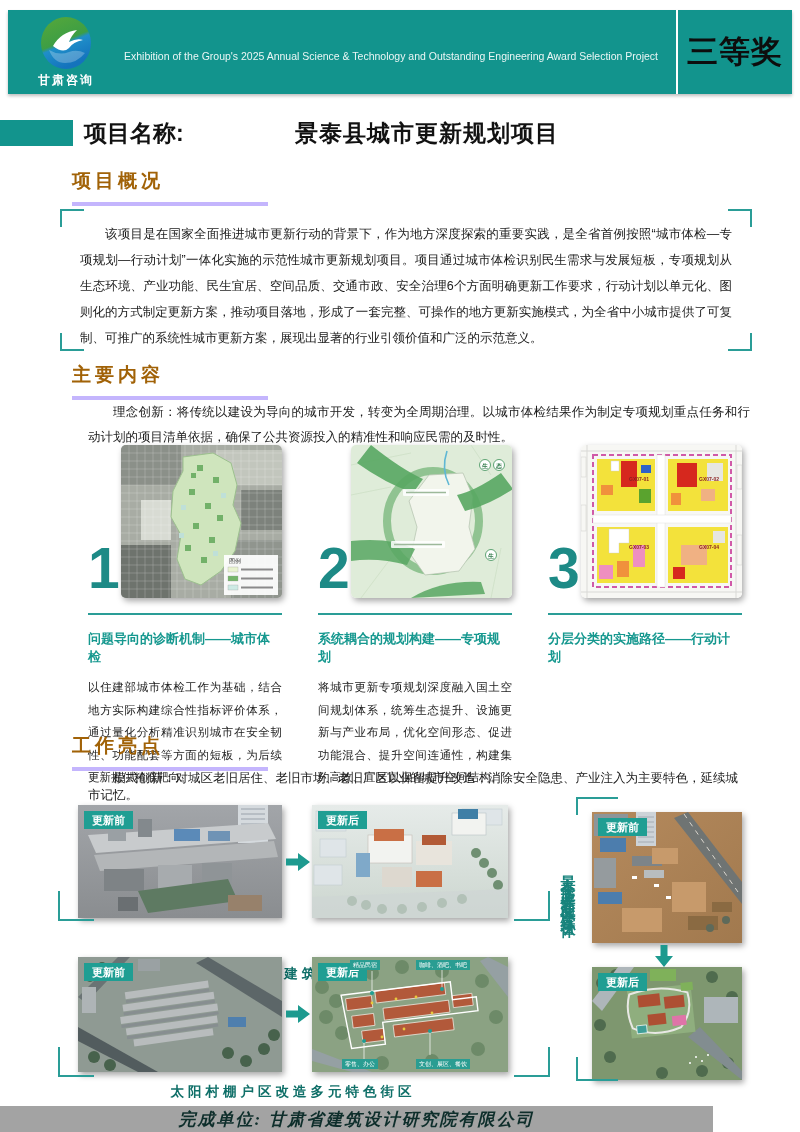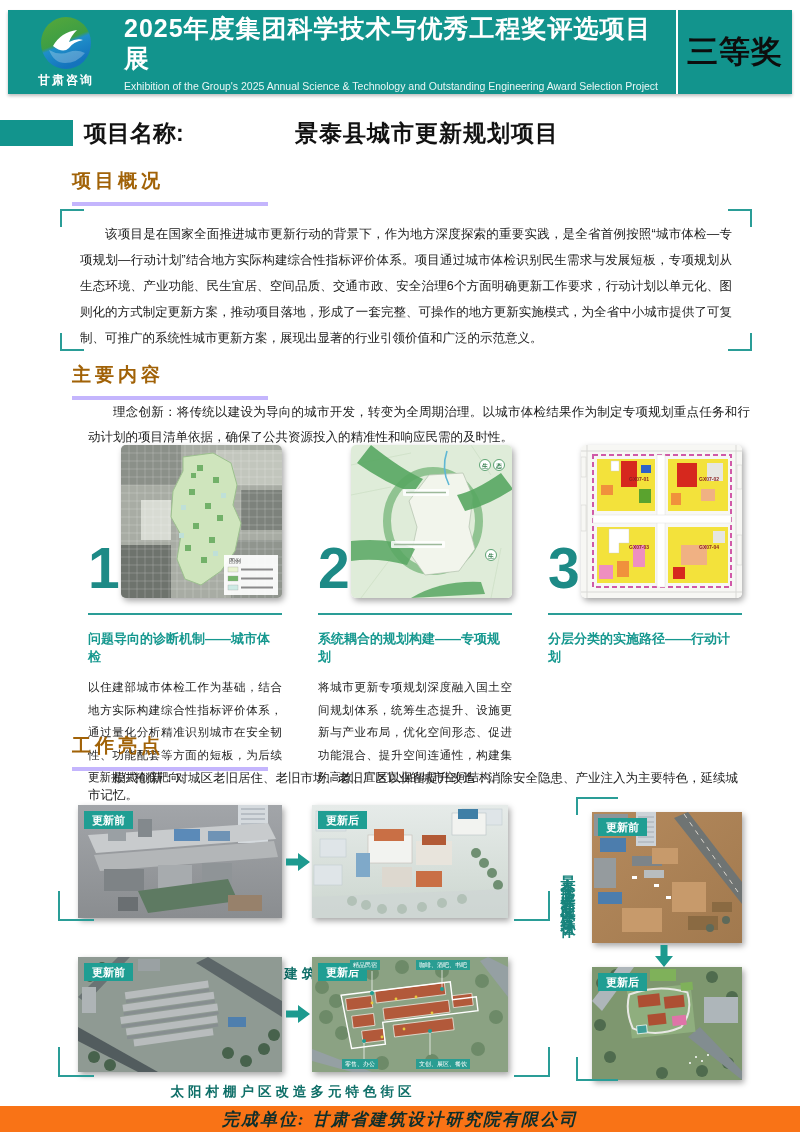--- a/index.html
+++ b/index.html
@@ -61,21 +61,21 @@
   .pair-caption { position:absolute; width:430px; left:78px; text-align:center; font-size:13.5px; font-weight:900;
     color:#0f6f68; letter-spacing:4px; }
   .vtitle { position:absolute; left:558px; top:68px; height:236px; writing-mode:vertical-rl; font-size:15px;
     font-weight:900; color:#17837c; letter-spacing:4px; }
   .hbr { position:absolute; border:0 solid #2a9d97; }
 
   
   .tag { position:absolute; background:#2a9d92; color:#fff; font-size:6px; line-height:8px; padding:1px 3px; white-space:nowrap; }
 
   
-  .footer { position:absolute; left:0; bottom:0; width:800px; height:26px; background:#f97316;
+  .footer { position:absolute; left:0; bottom:0; width:713px; height:26px; background:#a3a3a3;
     display:flex; align-items:center; justify-content:center; }
   .footer-text { font-family:"Liberation Serif", serif; font-style:italic; font-weight:700; font-size:17px;
     color:#0e2e2b; letter-spacing:2px; }
 </style>
 </head>
 <body>
 
 <div class="poster">
 
   <div class="header">
@@ -89,39 +89,38 @@
               <stop offset="1" stop-color="#1473bd"></stop>
           </linearGradient>
         </defs>
         <ellipse cx="27" cy="27" rx="25" ry="26" fill="url(#lg)"></ellipse>
         <path d="M14 30 q8 -14 24 -16 q-6 6 -8 12 q8 -4 14 -2 q-10 2 -14 8 q-6 6 -16 -2 z" fill="#ffffff"></path>
         <path d="M10 34 q10 6 20 2 q8 -3 16 1 q-8 10 -20 10 q-11 0 -16 -13 z" fill="#ffffff" opacity="0.25"></path>
       </svg>
       <div class="logo-caption">甘肃咨询</div>
     </div>
     <div class="title-box">
-      <div class="main-title">2025年度集团科学技术与优秀工程奖评选项目展</div>
       <div class="sub-title">Exhibition of the Group's 2025 Annual Science &amp; Technology and Outstanding Engineering Award Selection Project</div>
     </div>
     <div class="award-box">三等奖</div>
   </div>
 
   <div class="project-row">
     <div class="name-block"></div>
     <div class="project-label">项目名称:</div>
     <div class="project-name">景泰县城市更新规划项目</div>
   </div>
 
   <div class="sec-h h-overview">项目概况</div>
   <div class="overview-box">
     <div class="corner c-tl"></div>
     <div class="corner c-tr"></div>
     <div class="corner c-bl"></div>
     <div class="corner c-br"></div>
-    <div class="overview-text">该项目是在国家全面推进城市更新行动的背景下，作为地方深度探索的重要实践，是全省首例按照“城市体检—专项规划—行动计划”结合地方实际构建综合性指标评价体系。项目通过城市体检识别民生需求与发展短板，专项规划从生态环境、产业功能、民生宜居、空间品质、交通市政、安全治理6个方面明确更新工作要求，行动计划以单元化、图则化的方式制定更新方案，推动项目落地，形成了一套完整、可操作的地方更新实施模式，为全省中小城市提供了可复制、可推广的系统性城市更新方案，展现出显著的行业引领价值和广泛的示范意义。</div>
+    <div class="overview-text">该项目是在国家全面推进城市更新行动的背景下，作为地方深度探索的重要实践，是全省首例按照“城市体检—专项规划—行动计划”一体化实施的示范性城市更新规划项目。项目通过城市体检识别民生需求与发展短板，专项规划从生态环境、产业功能、民生宜居、空间品质、交通市政、安全治理6个方面明确更新工作要求，行动计划以单元化、图则化的方式制定更新方案，推动项目落地，形成了一套完整、可操作的地方更新实施模式，为全省中小城市提供了可复制、可推广的系统性城市更新方案，展现出显著的行业引领价值和广泛的示范意义。</div>
   </div>
 
   <div class="sec-h h-content">主要内容</div>
   <div class="content-lead">理念创新：将传统以建设为导向的城市开发，转变为全周期治理。以城市体检结果作为制定专项规划重点任务和行动计划的项目清单依据，确保了公共资源投入的精准性和响应民需的及时性。</div>
 
   <div class="columns">
 
     <div class="content-col">
       <div class="big-num">1</div>
       <div class="map-wrap">

